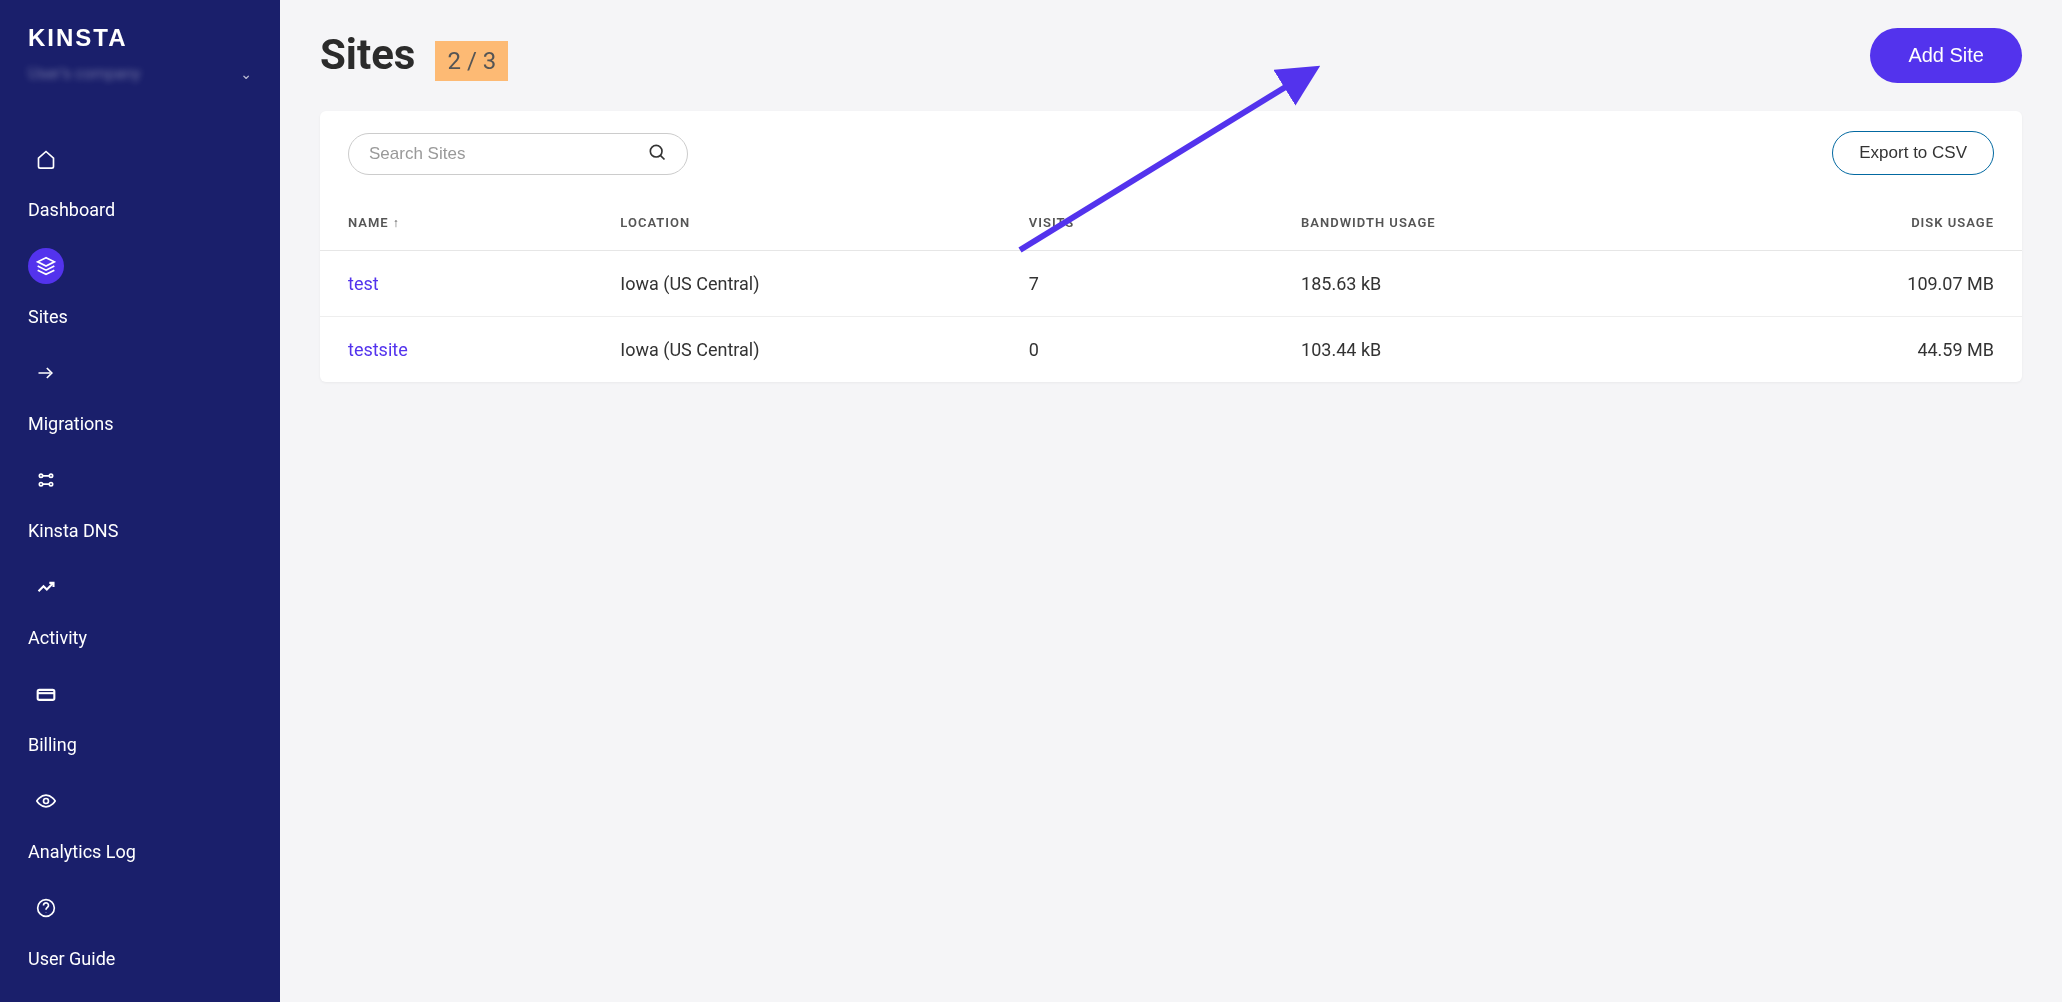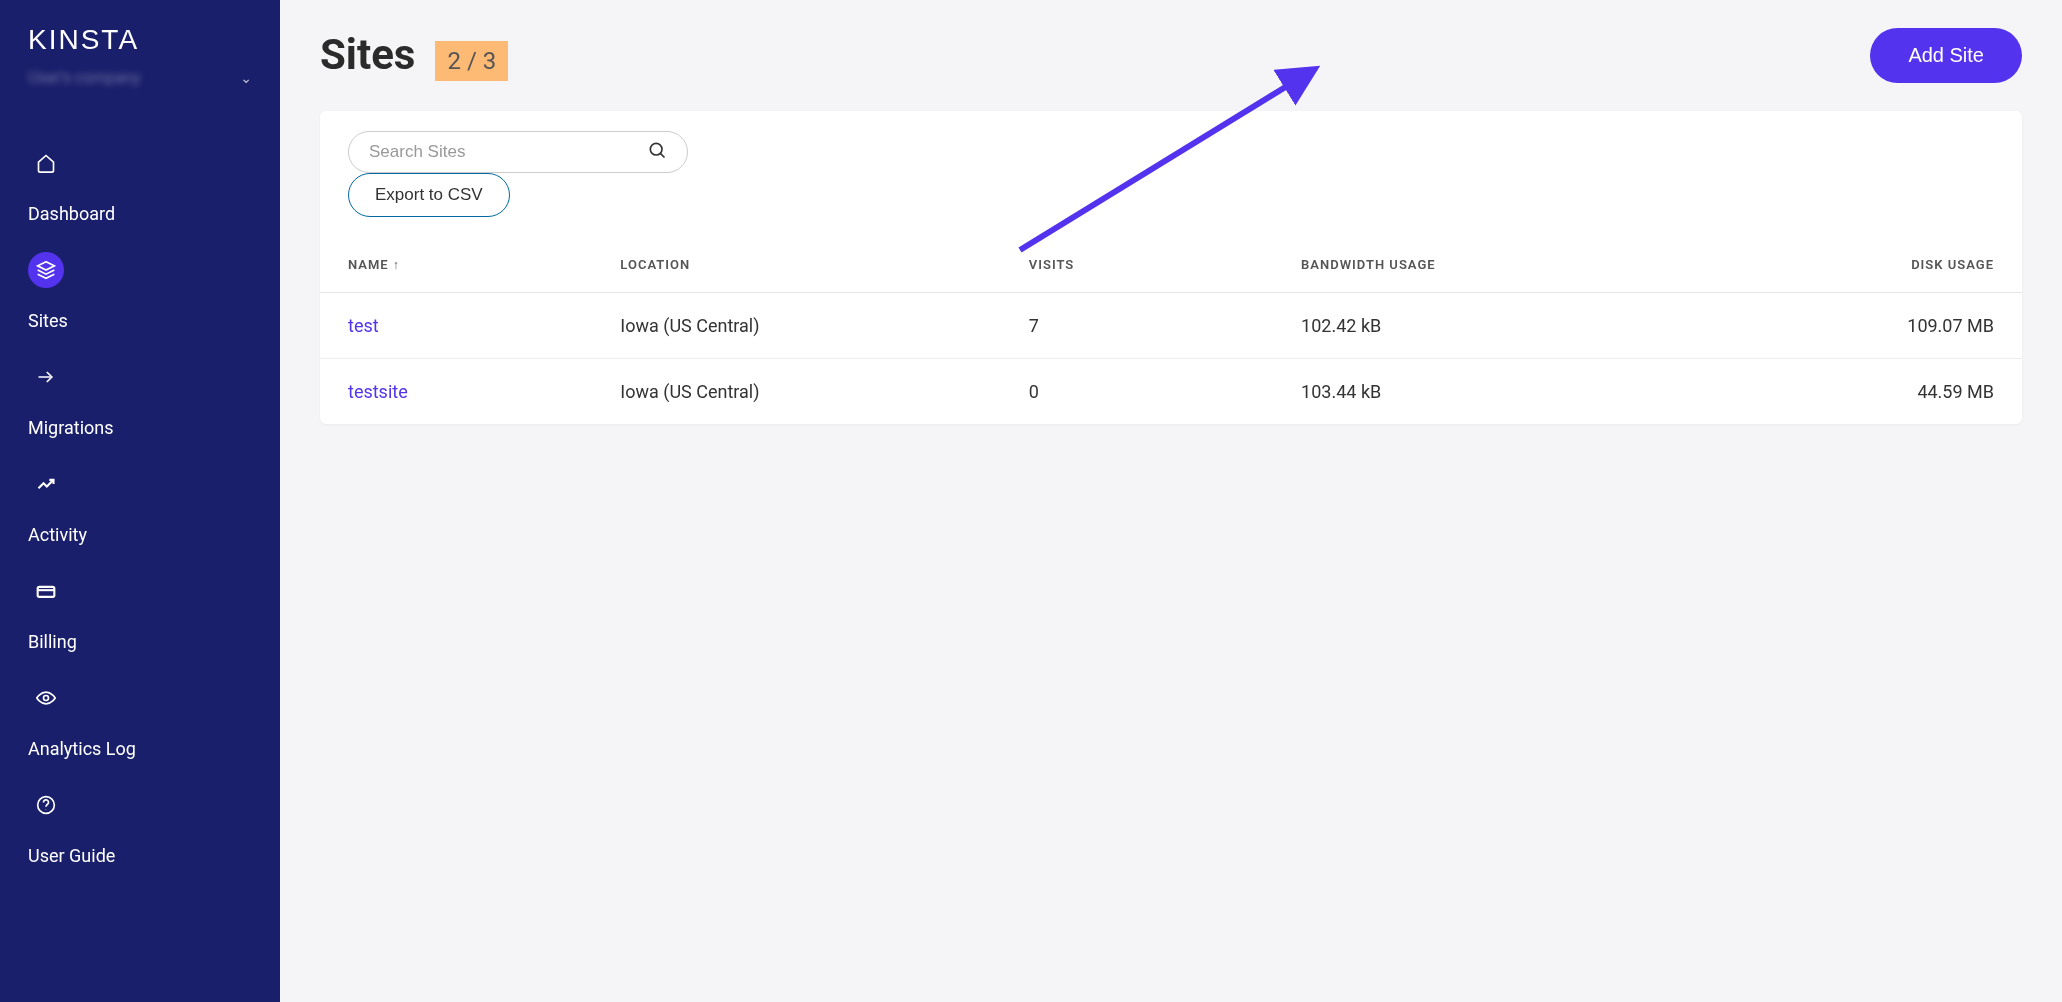--- a/index.html
+++ b/index.html
@@ -14,22 +14,22 @@
     
     .sidebar {
       width: 280px;
       background: #1a1f6b;
       color: #fff;
       padding: 24px 0;
       flex-shrink: 0;
     }
     .logo {
       padding: 0 28px 12px;
-      font-size: 28px;
-      font-weight: 400;
+      font-size: 24px;
+      font-weight: 700;
       letter-spacing: 2px;
       font-family: Arial, sans-serif;
       text-transform: uppercase;
     }
     .company-selector {
       padding: 0 28px 24px;
       display: flex;
       justify-content: space-between;
       align-items: center;
       cursor: pointer;
@@ -116,23 +116,22 @@
 
     
     .panel {
       background: #fff;
       border-radius: 6px;
       box-shadow: 0 1px 3px rgba(0,0,0,0.05);
     }
     .panel-top {
       display: flex;
       justify-content: space-between;
-      align-items: flex-start;
+      align-items: flex-end;
       padding: 20px 28px;
-      flex-direction: column;
     }
     .search-wrap {
       display: flex;
       align-items: center;
       border: 1px solid #ccc;
       border-radius: 999px;
       padding: 8px 20px;
       width: 340px;
     }
     .search-input {
@@ -236,20 +235,34 @@
     </li>
     <li class="nav-item">
       <span class="nav-icon-wrap">
           <span class="nav-icon">
         <svg viewBox="0 0 24 24" width="20" height="20" fill="none" stroke="#fff" stroke-width="2">
               <path d="M3 12h14M13 6l6 6-6 6"></path>
             </svg>
       </span>
         </span>
       <span>Migrations</span>
+    </li>
+    <li class="nav-item">
+      <span class="nav-icon-wrap">
+          <span class="nav-icon">
+        <svg viewBox="0 0 24 24" width="22" height="22" fill="none" stroke="#fff" stroke-width="2">
+              <circle cx="6" cy="7" r="2"></circle>
+              <circle cx="18" cy="7" r="2"></circle>
+              <circle cx="6" cy="17" r="2"></circle>
+              <circle cx="18" cy="17" r="2"></circle>
+              <path d="M8 7h8M8 17h8"></path>
+            </svg>
+      </span>
+        </span>
+      <span>Kinsta DNS</span>
     </li>
     <li class="nav-item">
       <span class="nav-icon-wrap">
           <span class="nav-icon">
         <svg viewBox="0 0 24 24" width="20" height="20" fill="none" stroke="#fff" stroke-width="2.5">
               <polyline points="3 17 9 11 13 15 21 7"></polyline>
               <polyline points="16 7 21 7 21 12"></polyline>
             </svg>
       </span>
         </span>
@@ -323,21 +336,21 @@
           <th>VISITS</th>
           <th>BANDWIDTH USAGE</th>
           <th>DISK USAGE</th>
         </tr>
       </thead>
       <tbody>
         <tr>
           <td><a class="site-link">test</a></td>
           <td>Iowa (US Central)</td>
           <td>7</td>
-          <td>102.42 kB</td>
+          <td>185.63 kB</td>
           <td>109.07 MB</td>
         </tr>
         <tr>
           <td><a class="site-link">testsite</a></td>
           <td>Iowa (US Central)</td>
           <td>0</td>
           <td>103.44 kB</td>
           <td>44.59 MB</td>
         </tr>
       </tbody>

